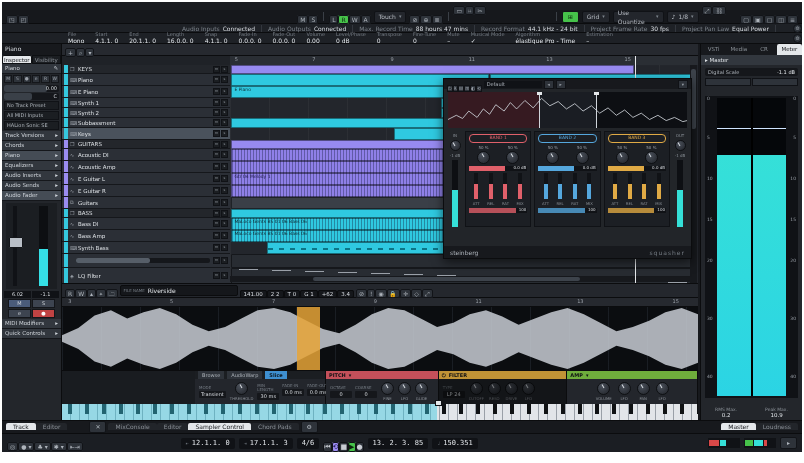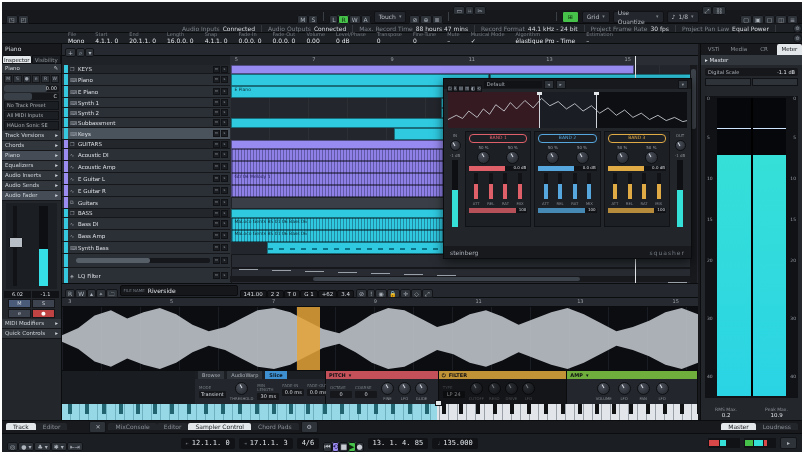--- a/index.html
+++ b/index.html
@@ -1073,25 +1073,25 @@
       </span>
     <span class="tfield">
         <span class="tic">⇥</span>
         <span>17.1.1. 3</span>
       </span>
     <span class="tfield">
         <span>4/6</span>
       </span>
     <span><span class="tpbtn dim">⏮</span><span class="tpbtn loop">⟲</span><span class="tpbtn">■</span><span class="tpbtn play">▶</span><span class="tpbtn dim">●</span></span>
     <span class="tfield">
-        <span>13. 1. 4. 85</span>
+        <span>13. 2. 3. 85</span>
       </span>
     <span class="tfield">
         <span class="tic">♩</span>
-        <span>135.000</span>
+        <span>150.351</span>
       </span>
     <span style="flex:1"></span>
     <span class="minimeter">
       <span class="miniseg" style="width:10px;background:#d84848;"></span>
       <span class="miniseg" style="width:6px;background:#35e0d8;"></span>
     </span>
     <span class="minimeter">
       <span class="miniseg" style="width:8px;background:#46c24a;"></span>
       <span class="miniseg" style="width:9px;background:#35e0d8;"></span>
       <span class="miniseg" style="width:3px;background:#d84848;"></span>

